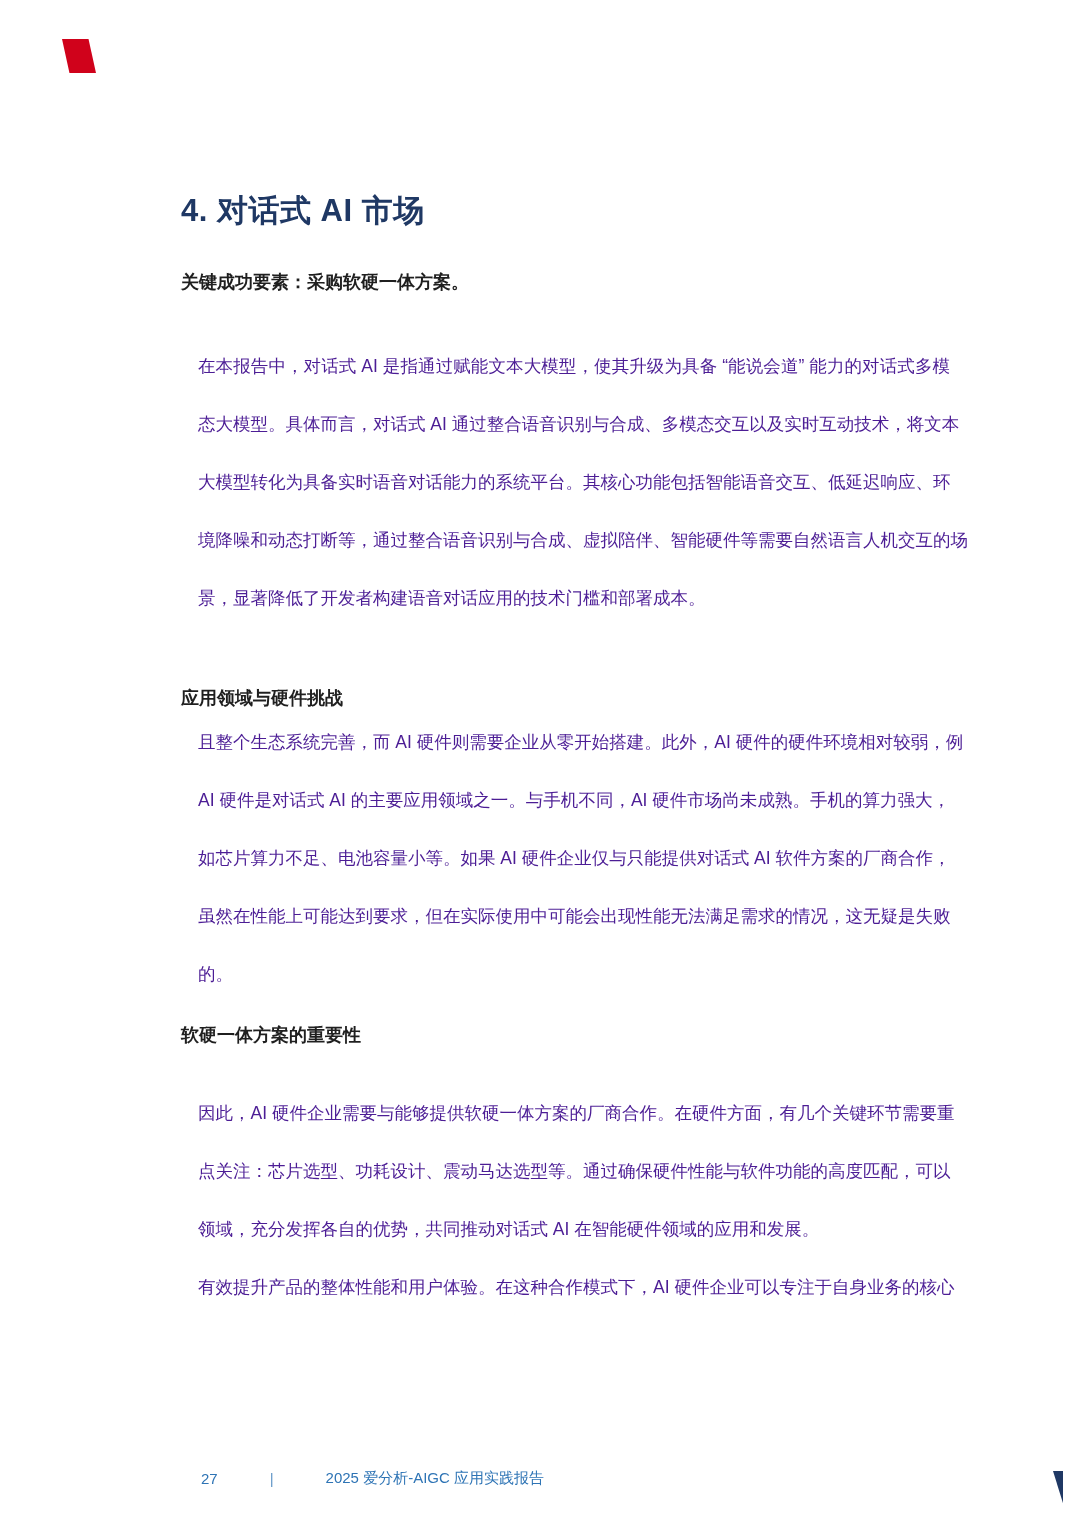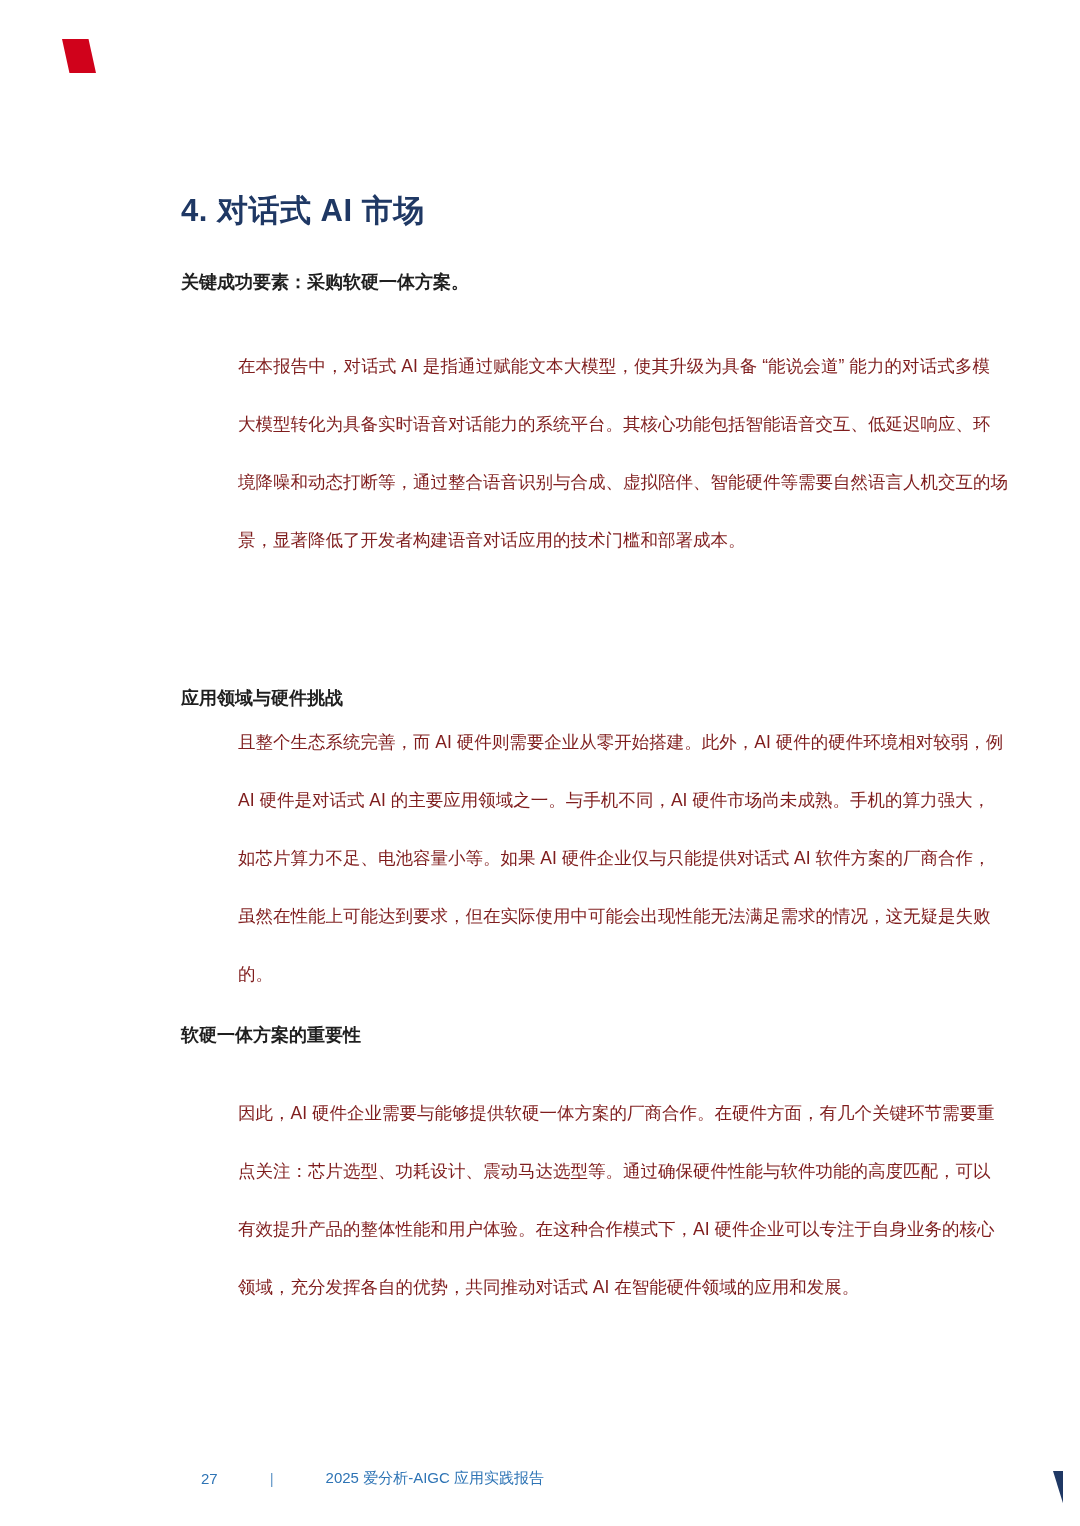--- a/index.html
+++ b/index.html
@@ -49,22 +49,21 @@
     font-weight: 700;
     color: #1f1f1f;
     white-space: nowrap;
   }
 
   .para {
     position: absolute;
     left: 130px;
     width: 820px;
     font-size: 17.5px;
-    color: #7f1d1d;
-    margin-left: 40px;
+    color: #4c1d95;
   }
   .para .tline {
     line-height: 58px;
     height: 58px;
     text-align: justify;
     text-align-last: justify;
     white-space: nowrap;
   }
   .para .tline.last {
     text-align: right;
@@ -111,42 +110,43 @@
 <div class="page">
 
   <div class="corner-red"></div>
 
   <h1 class="doc-title">4. 对话式 AI 市场</h1>
 
   <div class="lead">关键成功要素：采购软硬一体方案。</div>
 
   <div class="para p1">
     <div class="tline">在本报告中，对话式 AI 是指通过赋能文本大模型，使其升级为具备 “能说会道” 能力的对话式多模</div>
+    <div class="tline">态大模型。具体而言，对话式 AI 通过整合语音识别与合成、多模态交互以及实时互动技术，将文本</div>
     <div class="tline">大模型转化为具备实时语音对话能力的系统平台。其核心功能包括智能语音交互、低延迟响应、环</div>
     <div class="tline">境降噪和动态打断等，通过整合语音识别与合成、虚拟陪伴、智能硬件等需要自然语言人机交互的场</div>
     <div class="tline last">景，显著降低了开发者构建语音对话应用的技术门槛和部署成本。</div>
   </div>
 
   <div class="subheading h2">应用领域与硬件挑战</div>
 
   <div class="para p2">
     <div class="tline">且整个生态系统完善，而 AI 硬件则需要企业从零开始搭建。此外，AI 硬件的硬件环境相对较弱，例</div>
     <div class="tline">AI 硬件是对话式 AI 的主要应用领域之一。与手机不同，AI 硬件市场尚未成熟。手机的算力强大，</div>
     <div class="tline">如芯片算力不足、电池容量小等。如果 AI 硬件企业仅与只能提供对话式 AI 软件方案的厂商合作，</div>
     <div class="tline">虽然在性能上可能达到要求，但在实际使用中可能会出现性能无法满足需求的情况，这无疑是失败</div>
     <div class="tline last">的。</div>
   </div>
 
   <div class="subheading h3">软硬一体方案的重要性</div>
 
   <div class="para p3">
     <div class="tline">因此，AI 硬件企业需要与能够提供软硬一体方案的厂商合作。在硬件方面，有几个关键环节需要重</div>
     <div class="tline">点关注：芯片选型、功耗设计、震动马达选型等。通过确保硬件性能与软件功能的高度匹配，可以</div>
+    <div class="tline last">领域，充分发挥各自的优势，共同推动对话式 AI 在智能硬件领域的应用和发展。</div>
     <div class="tline">有效提升产品的整体性能和用户体验。在这种合作模式下，AI 硬件企业可以专注于自身业务的核心</div>
-    <div class="tline last">领域，充分发挥各自的优势，共同推动对话式 AI 在智能硬件领域的应用和发展。</div>
   </div>
 
   <div class="footer">
     <span class="page-num">27</span>
     <span class="sep">|</span>
     <span class="report-title">2025 爱分析-AIGC 应用实践报告</span>
   </div>
 
   <div class="corner-blue"></div>
 

